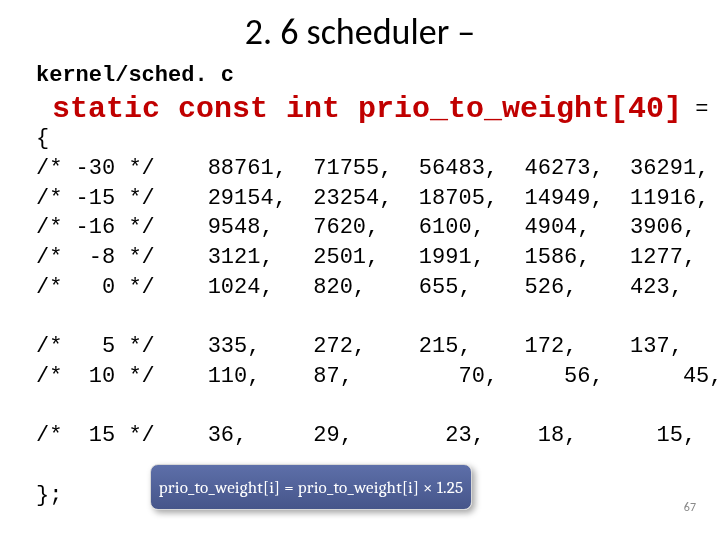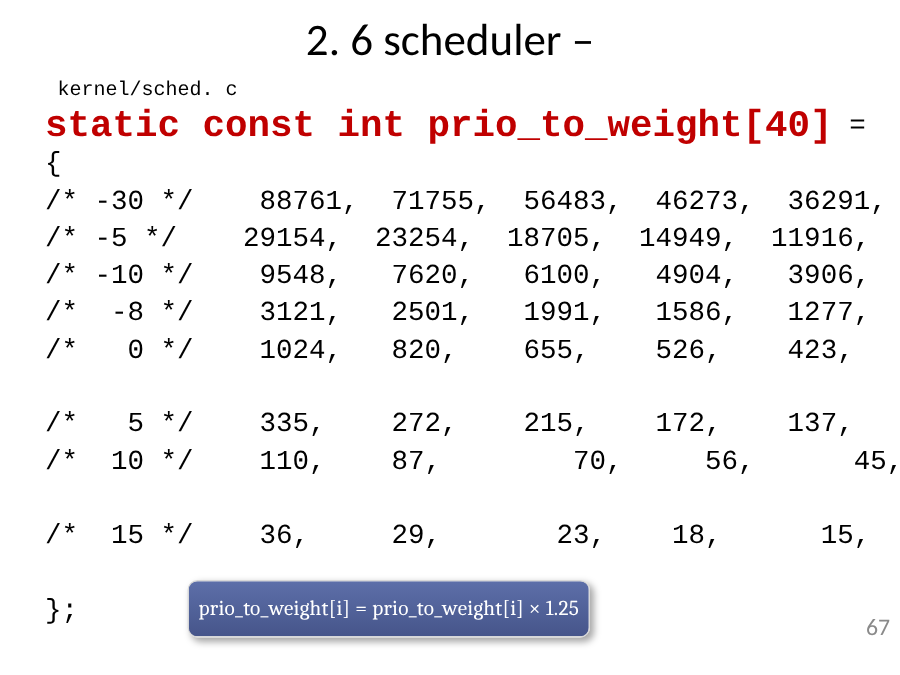--- a/index.html
+++ b/index.html
@@ -22,29 +22,30 @@
   .title {
     text-align: center;
     font-size: 36px;
     line-height: 1.15;
     color: #000;
     margin: 0 0 10px 0;
     font-weight: 400;
   }
   .filepath {
     font-family: "Courier New", monospace;
-    font-size: 16px;
-    margin: 0 0 4px 10px;
+    font-size: 22px;
+    margin: 0 0 4px 0;
+    font-weight: bold;
   }
   .decl {
     font-family: "Courier New", monospace;
     font-size: 30px;
     font-weight: bold;
     color: #c00000;
-    margin: 0 0 -2px 0;
+    margin: 0 0 -2px 16px;
     white-space: nowrap;
   }
   .decl .eq {
     color: #000;
     font-weight: 400;
     font-size: 22px;
     vertical-align: middle;
   }
   .codeblk {
     font-family: "Courier New", monospace;
@@ -66,45 +67,45 @@
     color: #fff;
     font-family: "Cambria Math", Cambria, serif;
     font-size: 17px;
     display: flex;
     align-items: center;
     justify-content: center;
     letter-spacing: 0.2px;
   }
   .pagenum {
     position: absolute;
-    right: 8px;
+    right: 24px;
     bottom: 18px;
-    font-size: 19px;
+    font-size: 12px;
     color: #8a8a8a;
   }
 </style>
 </head>
 <body>
 
 <div class="slide">
 
   <h1 class="title">
     <span>2. 6 scheduler –</span><br>
   </h1>
 
   <div class="filepath">kernel/sched. c</div>
 
   <div class="decl">
     <span>static const int prio_to_weight[40]</span><span class="eq"> = </span>
   </div>
 
   <pre class="codeblk">{
 <span>/* -30 */    88761,  71755,  56483,  46273,  36291,</span>
-<span>/* -5 */    29154,  23254,  18705,  14949,  11916,</span>
-<span>/* -10 */    9548,   7620,   6100,   4904,   3906,</span>
+<span>/* -15 */    29154,  23254,  18705,  14949,  11916,</span>
+<span>/* -16 */    9548,   7620,   6100,   4904,   3906,</span>
 <span>/*  -8 */    3121,   2501,   1991,   1586,   1277,</span>
 <span>/*   0 */    1024,   820,    655,    526,    423,</span>
 <span></span>
 <span>/*   5 */    335,    272,    215,    172,    137,</span>
 <span>/*  10 */    110,    87,        70,     56,      45,</span>
 <span></span>
 <span>/*  15 */    36,     29,       23,    18,      15,</span>
 
 <span>};</span></pre>
 

